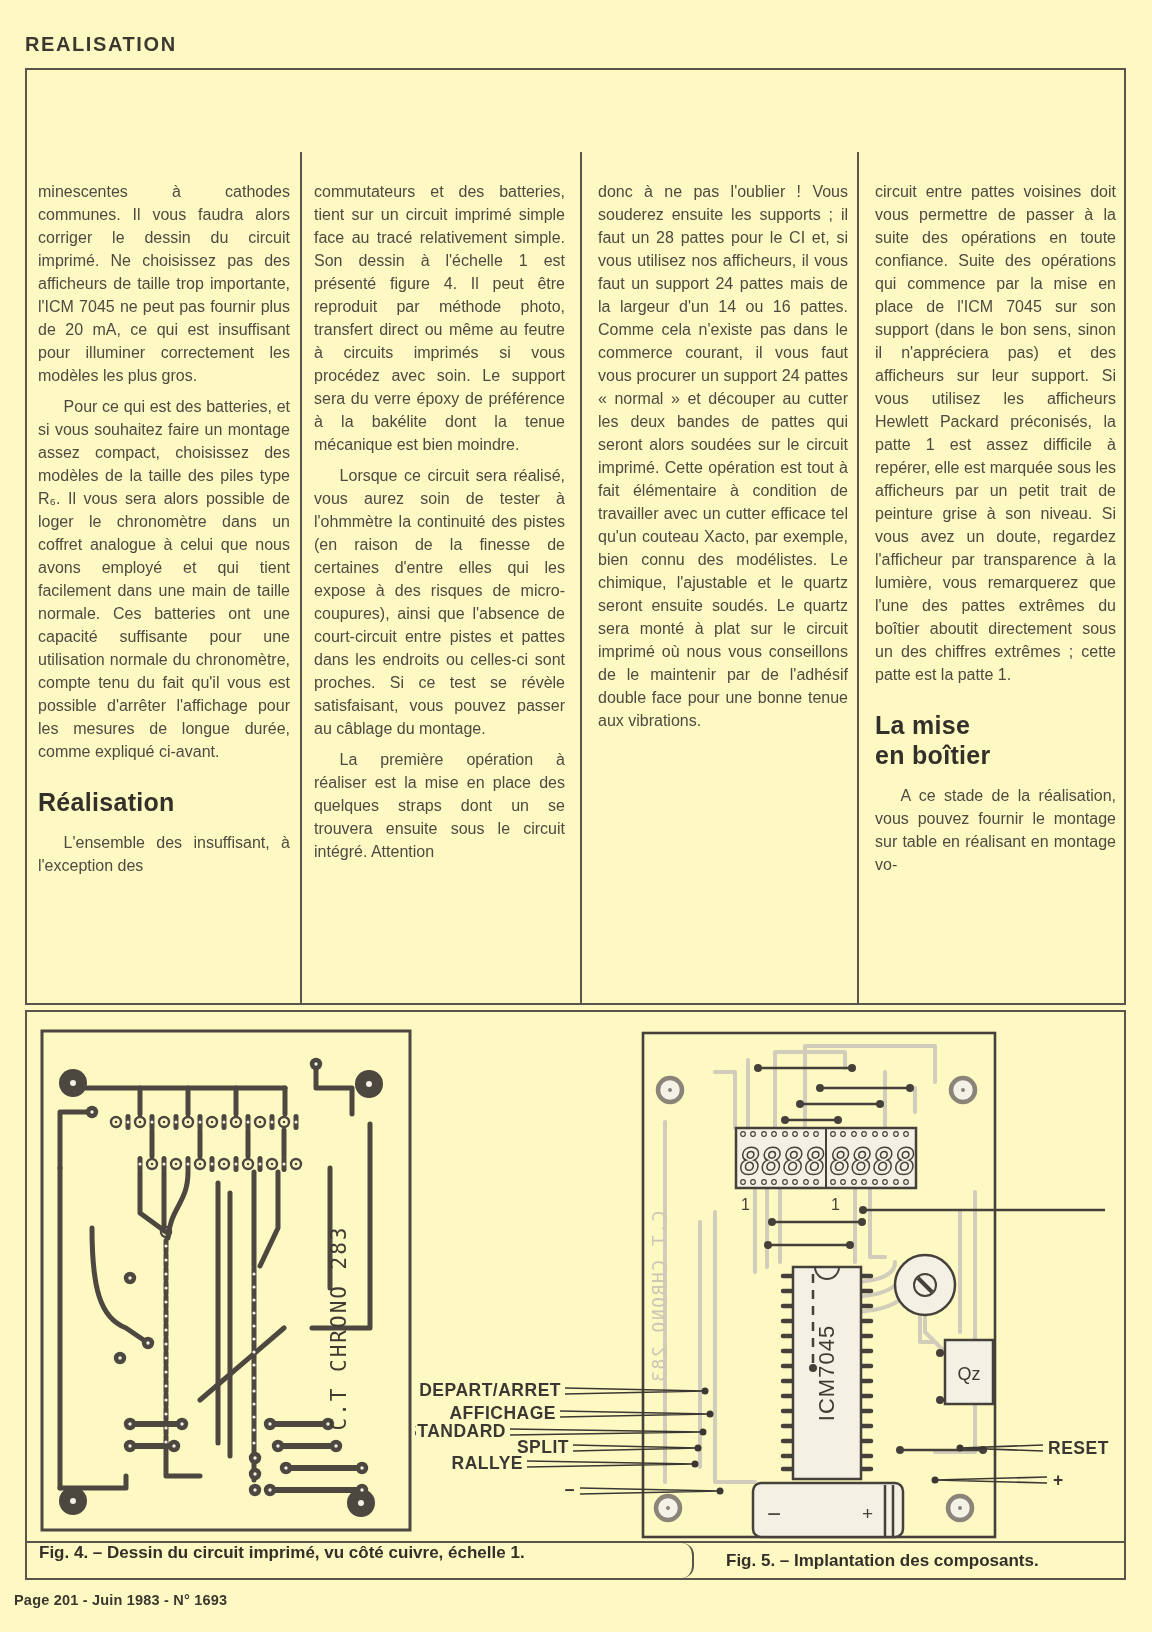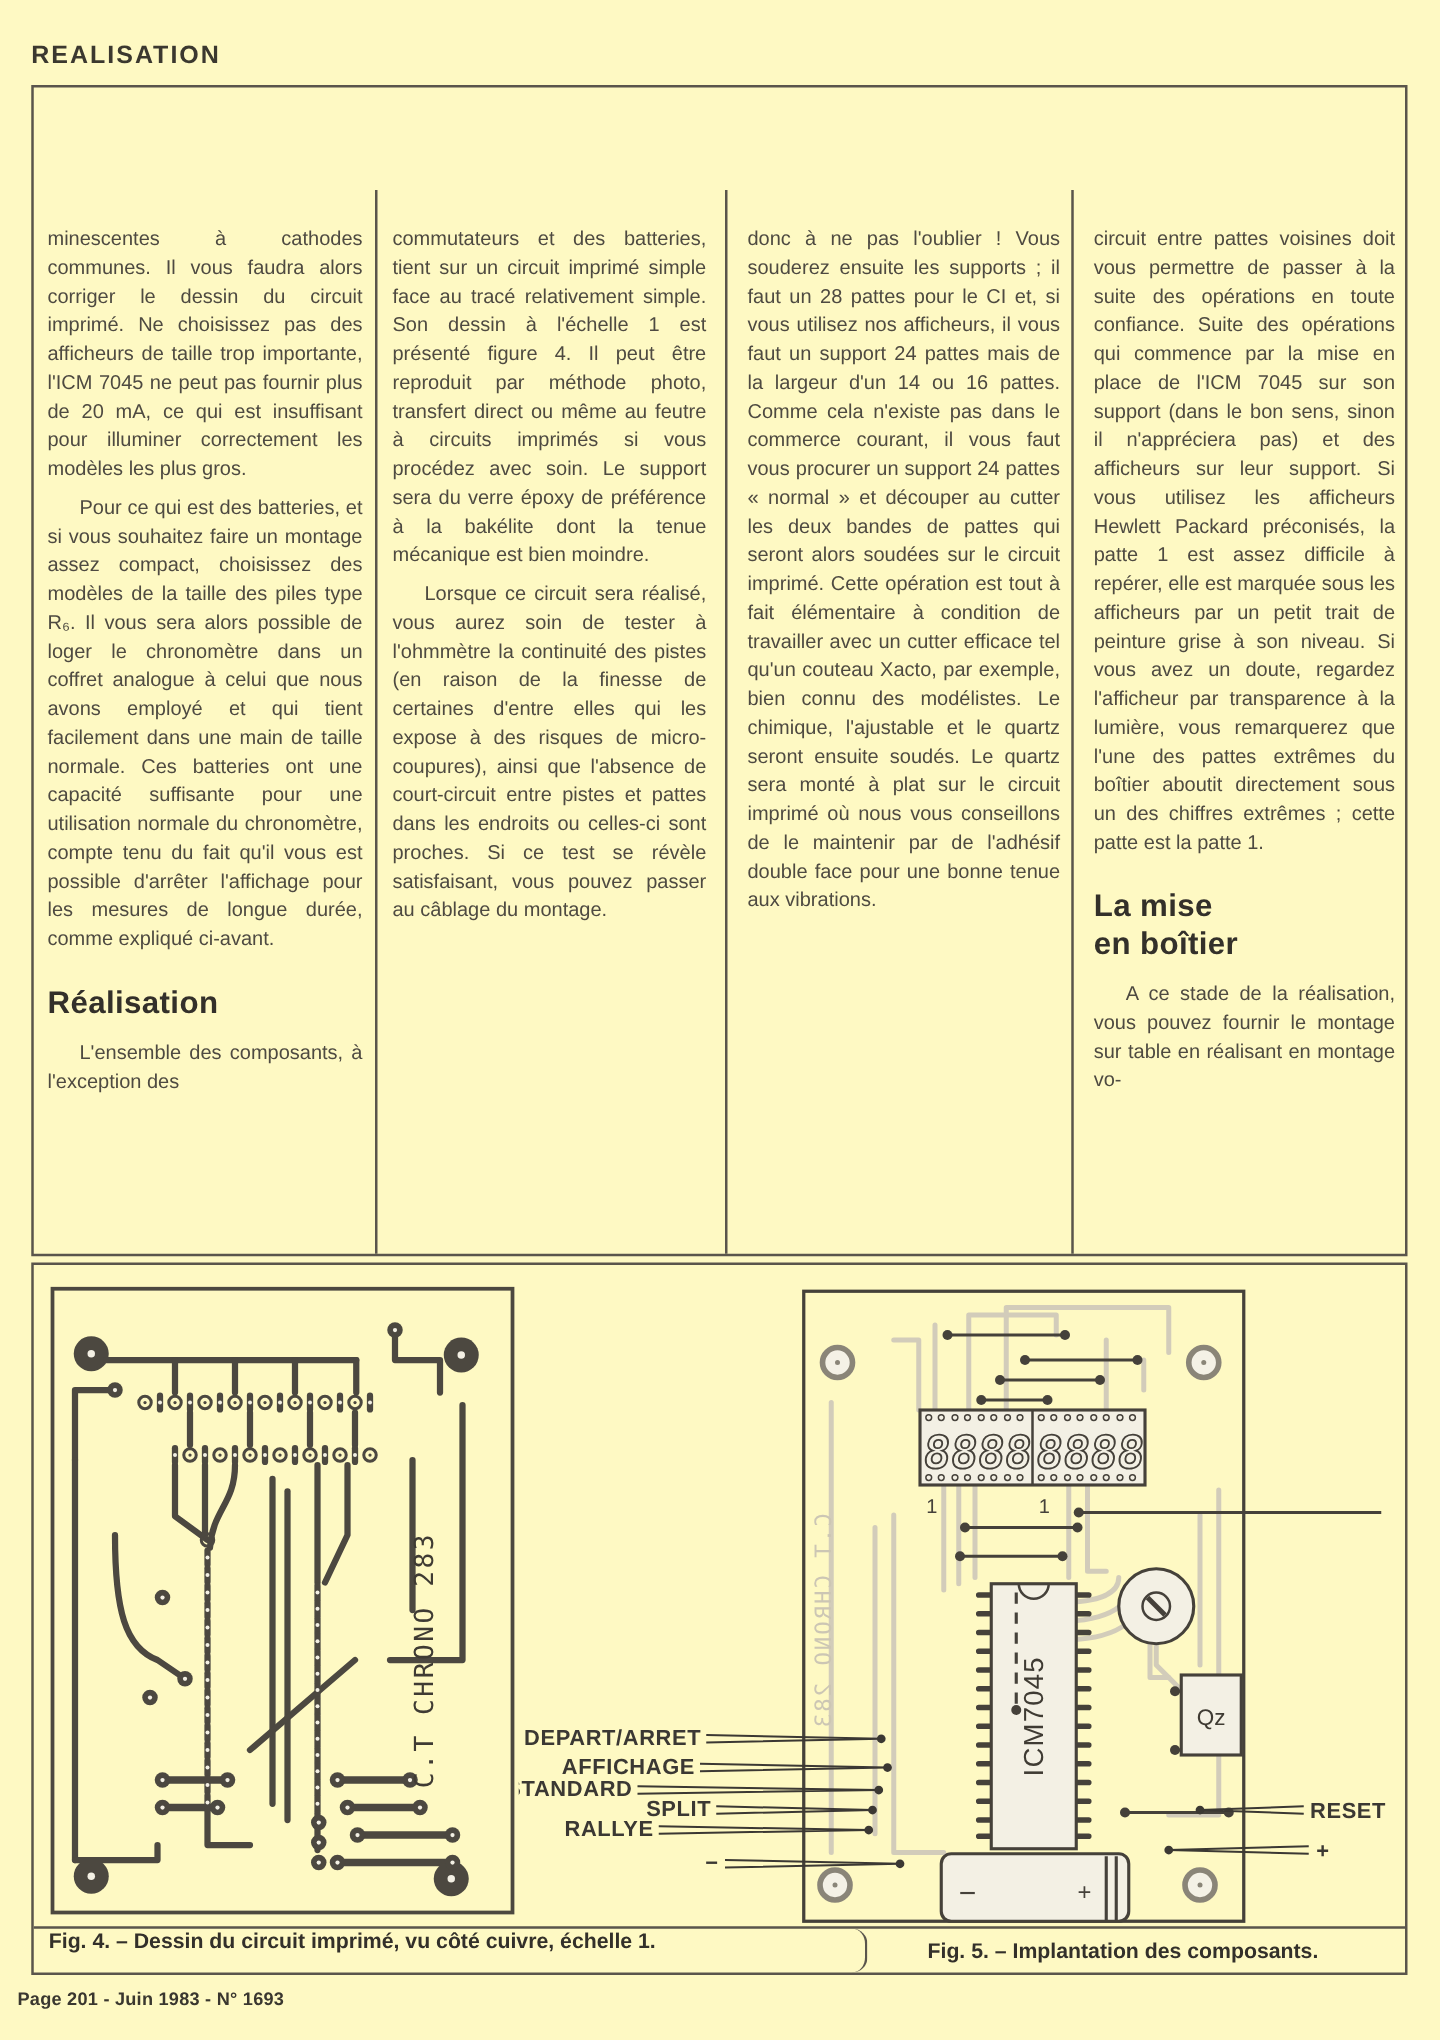--- a/index.html
+++ b/index.html
@@ -15,21 +15,21 @@
   .col p + p{margin-top:8px;}
   .col p.ind{text-indent:1.6em;}
   .col h3{margin:24px 0 14px 0;font-size:25px;font-weight:bold;color:#33302a;
           letter-spacing:.3px;white-space:pre-line;line-height:30px;}
   .figbox{position:absolute;left:25px;top:1010px;width:1101px;height:570px;
           border:2px solid #5a554c;box-sizing:border-box;}
   .capstrip{position:absolute;left:0;right:0;bottom:0;height:35px;border-top:2px solid #5a554c;
             display:flex;}
   .capL{width:667px;border-right:2px solid #5a554c;box-sizing:border-box;display:flex;
         padding-left:12px;border-radius:12px;}
-  .capR{flex:1;display:flex;align-items:center;padding-left:48px;}
+  .capR{flex:1;display:flex;align-items:center;padding-left:32px;}
   .cap{font-size:17px;font-weight:bold;color:#33302a;}
   .figsvg{position:absolute;}
   .footer{position:absolute;left:14px;top:1592px;font-size:14.5px;font-weight:bold;
           color:#3a372f;letter-spacing:.2px;}
 </style>
 </head>
 <body>
 
 <div class="page">
 
@@ -37,26 +37,27 @@
 
   <div class="textbox"></div>
   <div class="vrule" style="left:300px"></div>
   <div class="vrule" style="left:580px"></div>
   <div class="vrule" style="left:857px"></div>
 
   <div class="col" style="left:38px;width:252px">
     <p>minescentes à cathodes communes. Il vous faudra alors corriger le dessin du circuit imprimé. Ne choisissez pas des afficheurs de taille trop importante, l'ICM 7045 ne peut pas fournir plus de 20 mA, ce qui est insuffisant pour illuminer correctement les modèles les plus gros.</p>
     <p class="ind">Pour ce qui est des batteries, et si vous souhaitez faire un montage assez compact, choisissez des modèles de la taille des piles type R₆. Il vous sera alors possible de loger le chronomètre dans un coffret analogue à celui que nous avons employé et qui tient facilement dans une main de taille normale. Ces batteries ont une capacité suffisante pour une utilisation normale du chronomètre, compte tenu du fait qu'il vous est possible d'arrêter l'affichage pour les mesures de longue durée, comme expliqué ci-avant.</p>
     <h3>Réalisation</h3>
-    <p class="ind">L'ensemble des composants, à l'exception des</p>
+    <p class="ind">L'ensemble des insuffisant, à l'exception des</p>
   </div>
 
   <div class="col" style="left:314px;width:251px">
     <p>commutateurs et des batteries, tient sur un circuit imprimé simple face au tracé relativement simple. Son dessin à l'échelle 1 est présenté figure 4. Il peut être reproduit par méthode photo, transfert direct ou même au feutre à circuits imprimés si vous procédez avec soin. Le support sera du verre époxy de préférence à la bakélite dont la tenue mécanique est bien moindre.</p>
     <p class="ind">Lorsque ce circuit sera réalisé, vous aurez soin de tester à l'ohmmètre la continuité des pistes (en raison de la finesse de certaines d'entre elles qui les expose à des risques de micro-coupures), ainsi que l'absence de court-circuit entre pistes et pattes dans les endroits ou celles-ci sont proches. Si ce test se révèle satisfaisant, vous pouvez passer au câblage du montage.</p>
+    <p class="ind">La première opération à réaliser est la mise en place des quelques straps dont un se trouvera ensuite sous le circuit intégré. Attention</p>
   </div>
 
   <div class="col" style="left:598px;width:250px">
     <p>donc à ne pas l'oublier ! Vous souderez ensuite les supports ; il faut un 28 pattes pour le CI et, si vous utilisez nos afficheurs, il vous faut un support 24 pattes mais de la largeur d'un 14 ou 16 pattes. Comme cela n'existe pas dans le commerce courant, il vous faut vous procurer un support 24 pattes « normal » et découper au cutter les deux bandes de pattes qui seront alors soudées sur le circuit imprimé. Cette opération est tout à fait élémentaire à condition de travailler avec un cutter efficace tel qu'un couteau Xacto, par exemple, bien connu des modélistes. Le chimique, l'ajustable et le quartz seront ensuite soudés. Le quartz sera monté à plat sur le circuit imprimé où nous vous conseillons de le maintenir par de l'adhésif double face pour une bonne tenue aux vibrations.</p>
   </div>
 
   <div class="col" style="left:875px;width:241px">
     <p>circuit entre pattes voisines doit vous permettre de passer à la suite des opérations en toute confiance. Suite des opérations qui commence par la mise en place de l'ICM 7045 sur son support (dans le bon sens, sinon il n'appréciera pas) et des afficheurs sur leur support. Si vous utilisez les afficheurs Hewlett Packard préconisés, la patte 1 est assez difficile à repérer, elle est marquée sous les afficheurs par un petit trait de peinture grise à son niveau. Si vous avez un doute, regardez l'afficheur par transparence à la lumière, vous remarquerez que l'une des pattes extrêmes du boîtier aboutit directement sous un des chiffres extrêmes ; cette patte est la patte 1.</p>
     <h3>La mise
 en boîtier</h3>

